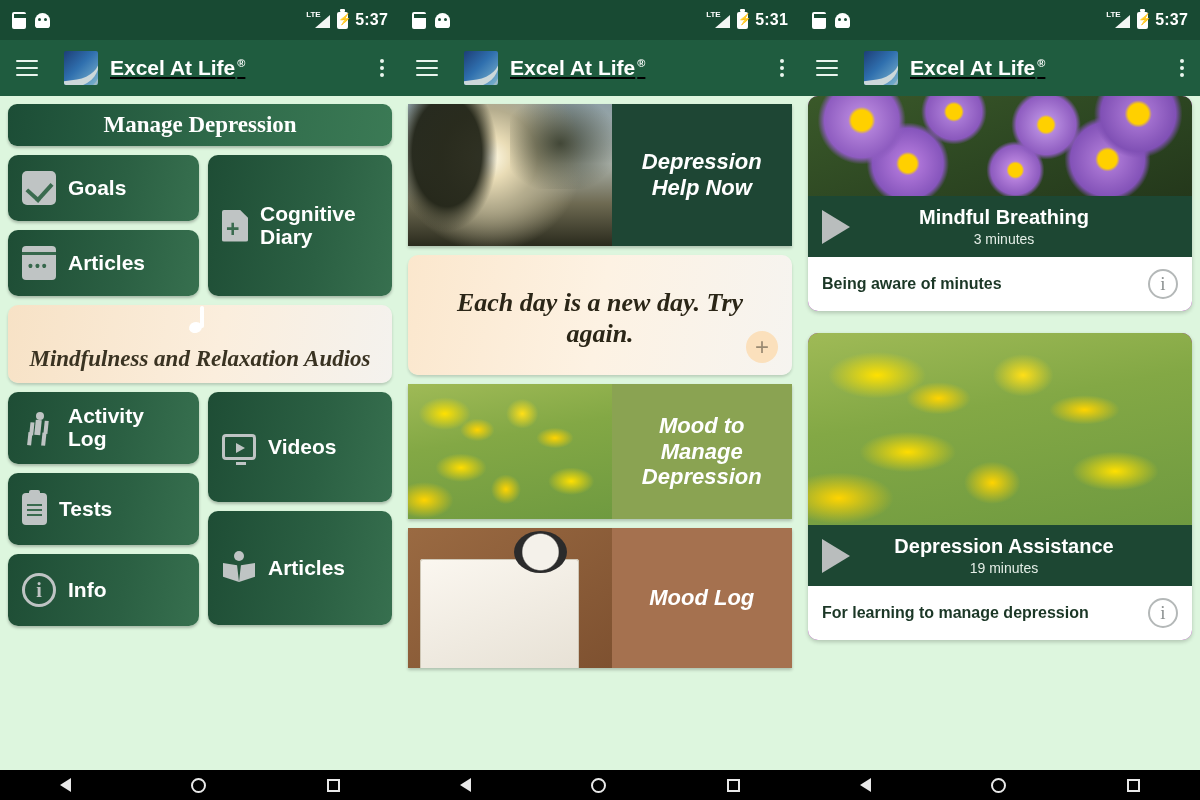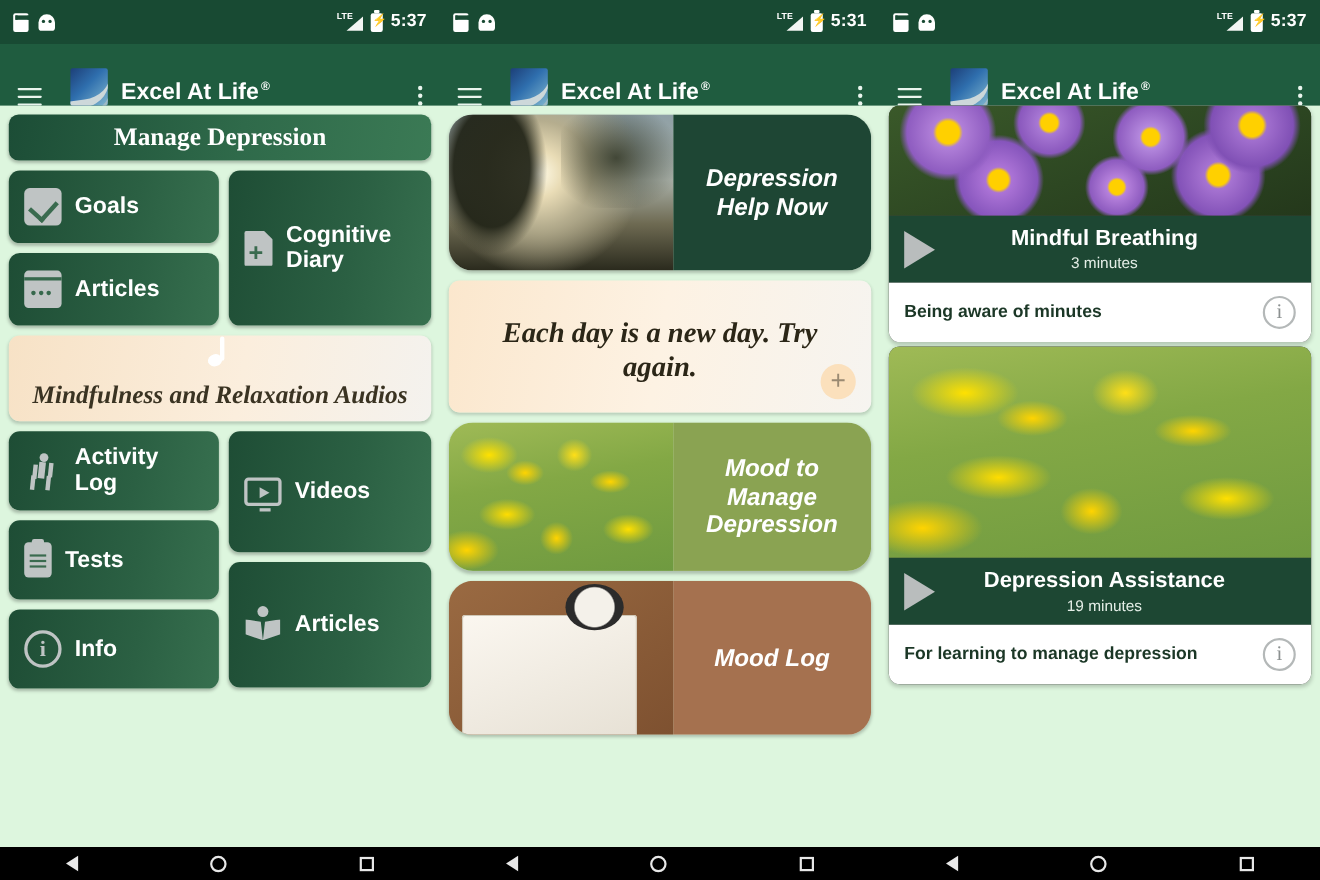--- a/index.html
+++ b/index.html
@@ -33,22 +33,22 @@
   .ico-lte .tri{ position:absolute; bottom:1px; right:0; width:0;height:0;
                  border-left:15px solid transparent; border-bottom:13px solid #fff;
                  opacity:.95; }
   .ico-batt{ width:11px;height:17px;background:#fff;border-radius:2px;position:relative; }
   .ico-batt:before{ content:""; position:absolute; top:-3px; left:3px;
                     width:5px;height:3px;background:#fff;border-radius:1px; }
   .ico-batt:after{ content:"\26A1"; position:absolute; top:-1px; left:1px;
                    font-size:11px; color:#184a33; line-height:17px; }
 
   
-  .appbar{ height:56px; background:#1f5c3f; display:flex; align-items:flex-end;
-           padding:0 16px; flex:0 0 56px; }
+  .appbar{ height:56px; background:#1f5c3f; display:flex; align-items:center;
+           padding:0 16px; flex:0 0 56px;text-decoration:underline; }
   .hamburger{ width:22px; height:16px; display:flex; flex-direction:column;
               justify-content:space-between; cursor:pointer; }
   .hamburger span{ display:block; height:2px; background:#eaf5ee; border-radius:1px; }
   .logo{ width:34px;height:34px; margin-left:26px; border-radius:2px;
          background:linear-gradient(135deg,#1d3f78 0%,#2f6fae 45%,#7fb6cf 100%);
          position:relative; overflow:hidden; flex:0 0 34px; }
   .logo:before{ content:""; position:absolute; left:-6px; top:-8px; width:42px;height:36px;
        border-bottom:7px solid #cdd8da; border-radius:0 0 60% 5%;
        transform:rotate(-8deg); }
   .logo:after{ content:""; position:absolute; left:2px; top:10px; width:34px;height:30px;
@@ -125,21 +125,21 @@
       box-shadow:0 2px 3px rgba(0,0,0,.18); cursor:pointer;flex-direction:column; }
   .ic-note{ width:26px;height:30px; flex:0 0 26px; position:relative; }
   .ic-note:before{ content:""; position:absolute; left:2px; top:17px; width:13px;height:11px;
       background:#fff; border-radius:50%; transform:rotate(-16deg); }
   .ic-note:after{ content:""; position:absolute; left:13px; top:1px; width:4px;height:22px;
       background:#fff; border-radius:2px; }
   .audio-card .lbl{ flex:1; text-align:center; font-family:"Liberation Serif", serif;
       font-style:italic; font-weight:bold; font-size:23px; color:#3a3322; line-height:1.18; }
 
   
-  .fcard{ border-radius:22px; overflow:hidden; display:flex; margin-bottom:9px;
+  .fcard{ border-radius:0; overflow:hidden; display:flex; margin-bottom:9px;
       box-shadow:0 2px 3px rgba(0,0,0,.22); cursor:pointer; }
   .fcard .thumb{ width:53%; position:relative; overflow:hidden; }
   .fcard .side{ flex:1; display:flex; align-items:center; justify-content:center;
       padding:6px 8px; }
   .fcard .side span{ color:#fff; font-weight:bold; font-style:italic; font-size:22px;
       text-align:center; line-height:1.16; }
 
   
   .ph-mist{ background:
       radial-gradient(circle at 40% 38%, #fffbe8 0%, #e9dcb6 14%, #b5ad8e 32%, transparent 62%),
@@ -174,21 +174,21 @@
       box-shadow:0 2px 3px rgba(0,0,0,.16); position:relative;
       margin-bottom:9px; min-height:120px; display:flex; align-items:center; }
   .quote-card .qt{ flex:1; text-align:center; font-family:"Liberation Serif", serif;
       font-weight:bold; font-style:italic; font-size:26px; color:#2b2617; line-height:1.2; }
   .plus-btn{ position:absolute; right:14px; bottom:12px; width:32px;height:32px;
       border-radius:50%; background:#fbe0bc; color:#9a8a72; font-size:24px;
       display:flex; align-items:center; justify-content:center; cursor:pointer;
       line-height:1; }
 
   
-  .acard{ border-radius:10px; overflow:hidden; background:#404040; margin-bottom:4px;
+  .acard{ border-radius:10px; overflow:hidden; background:#a21caf; margin-bottom:22px;
       box-shadow:0 2px 4px rgba(0,0,0,.2); cursor:pointer; }
   .acard .img{ width:100%; position:relative; }
   .ph-aster{ background:
       radial-gradient(circle at 14% 30%, #ffd000 0%, #ffd000 3%, #b07fd8 4%, #8e5cc0 11%, transparent 13%),
       radial-gradient(circle at 38% 22%, #ffd000 0%, #ffd000 3%, #a878d4 4%, #8a58bd 11%, transparent 13%),
       radial-gradient(circle at 62% 34%, #ffd000 0%, #ffd000 3%, #b488dd 4%, #8e5cc0 12%, transparent 14%),
       radial-gradient(circle at 86% 24%, #ffd000 0%, #ffd000 3%, #a16fce 4%, #8050b5 11%, transparent 13%),
       radial-gradient(circle at 26% 70%, #ffd000 0%, #ffd000 3%, #ab73d6 4%, #8655bc 12%, transparent 14%),
       radial-gradient(circle at 54% 76%, #ffd000 0%, #ffd000 3%, #b681dc 4%, #8d5bbf 11%, transparent 13%),
       radial-gradient(circle at 78% 66%, #ffd000 0%, #ffd000 3%, #a673d1 4%, #8352b8 12%, transparent 14%),

